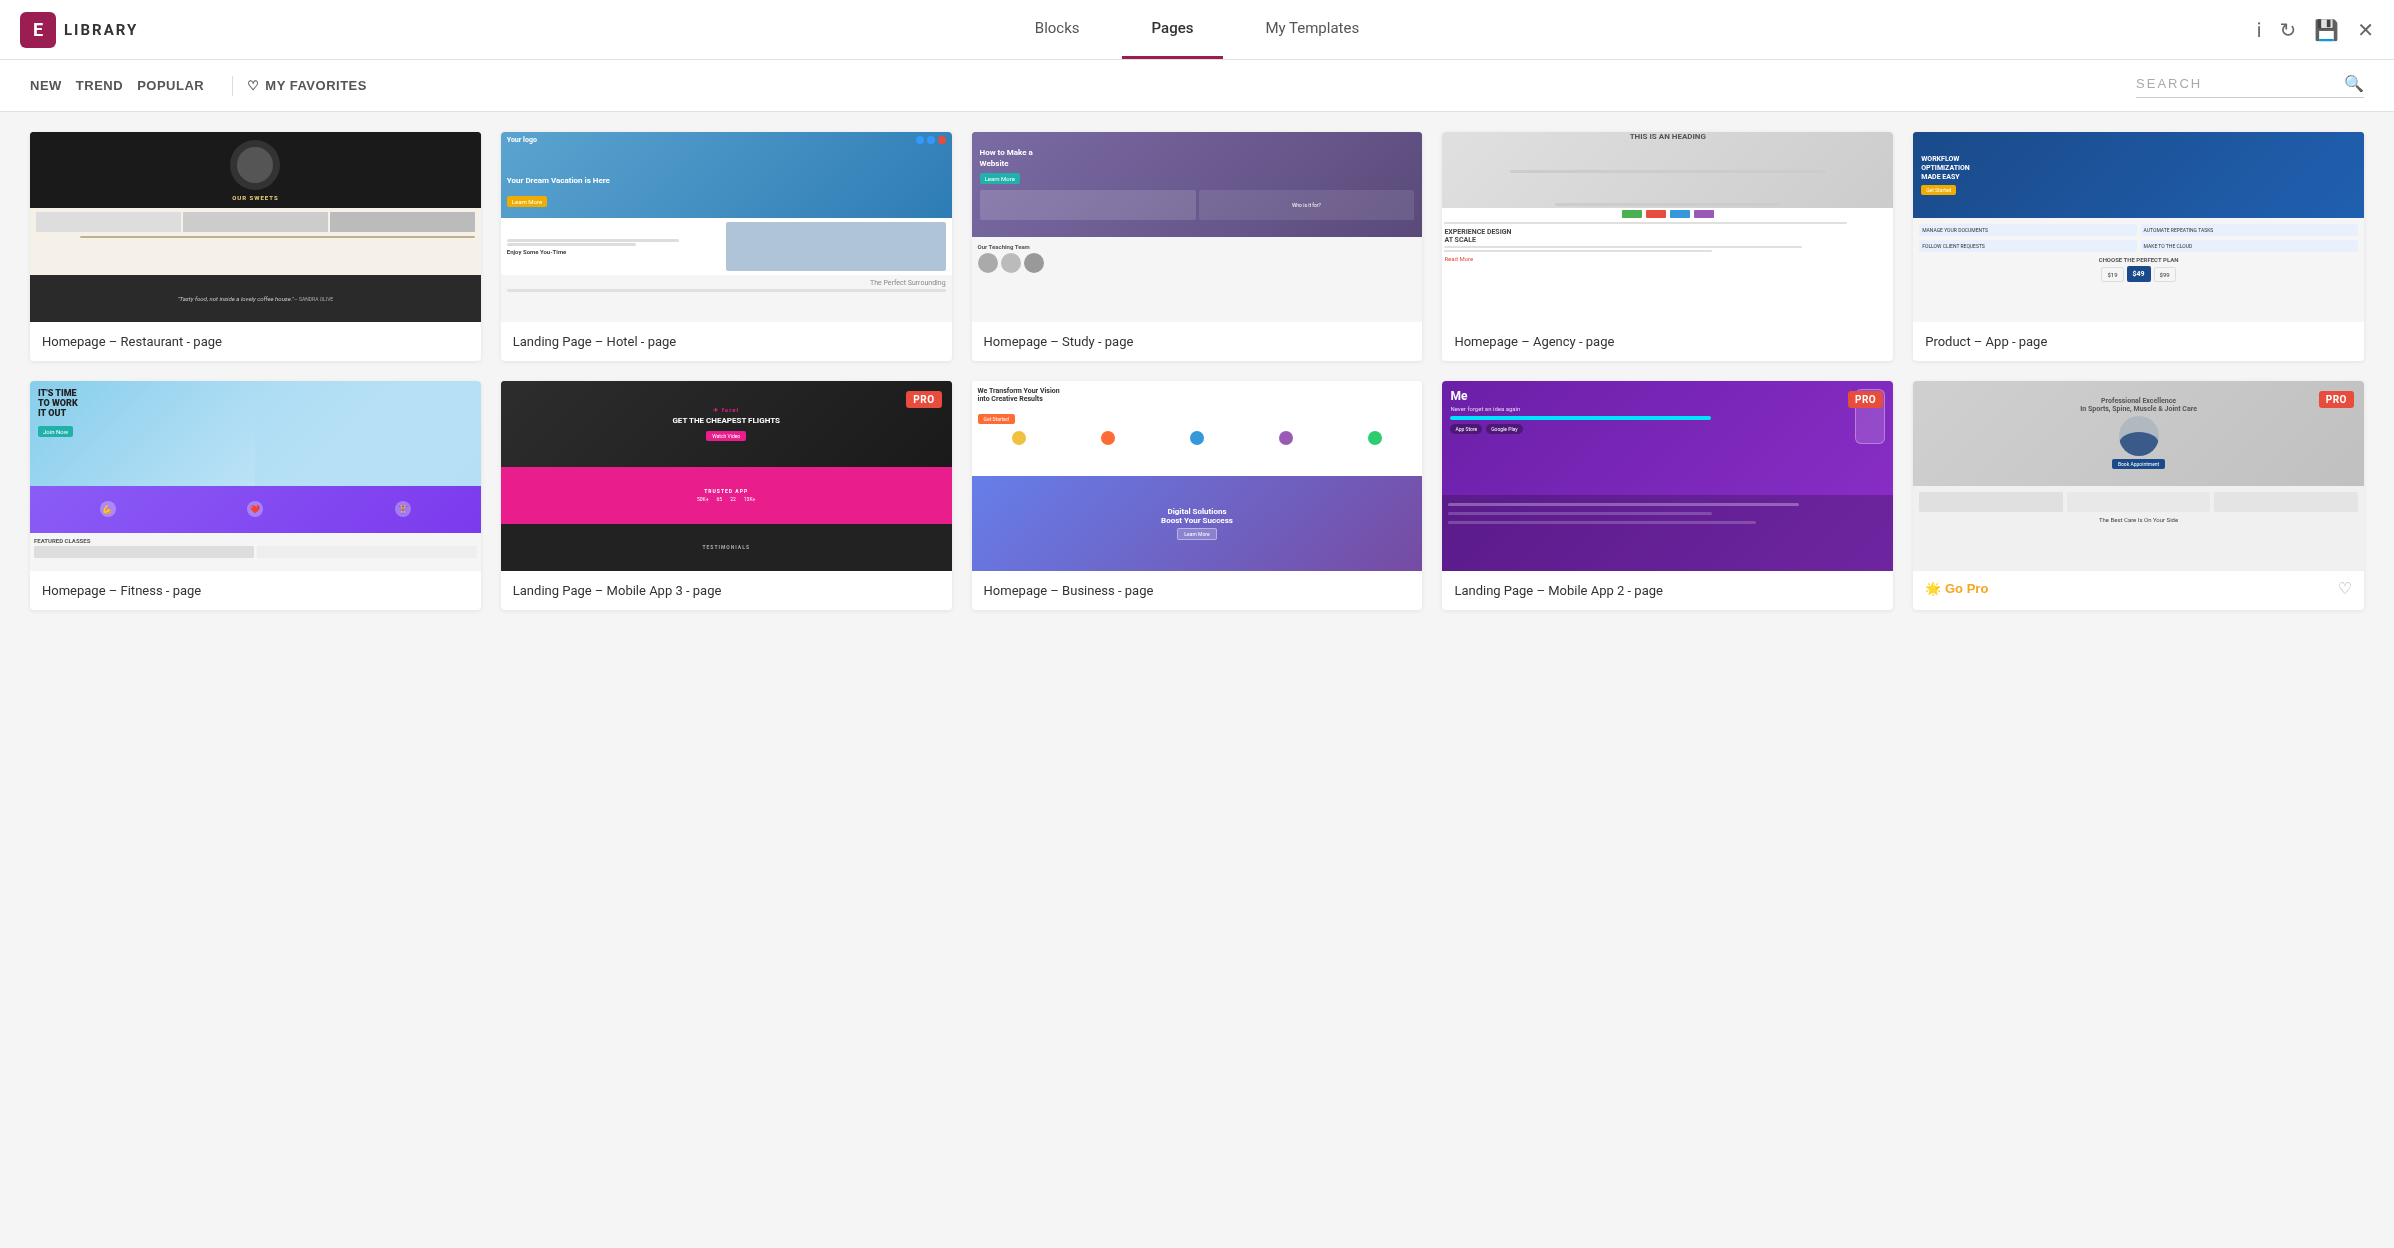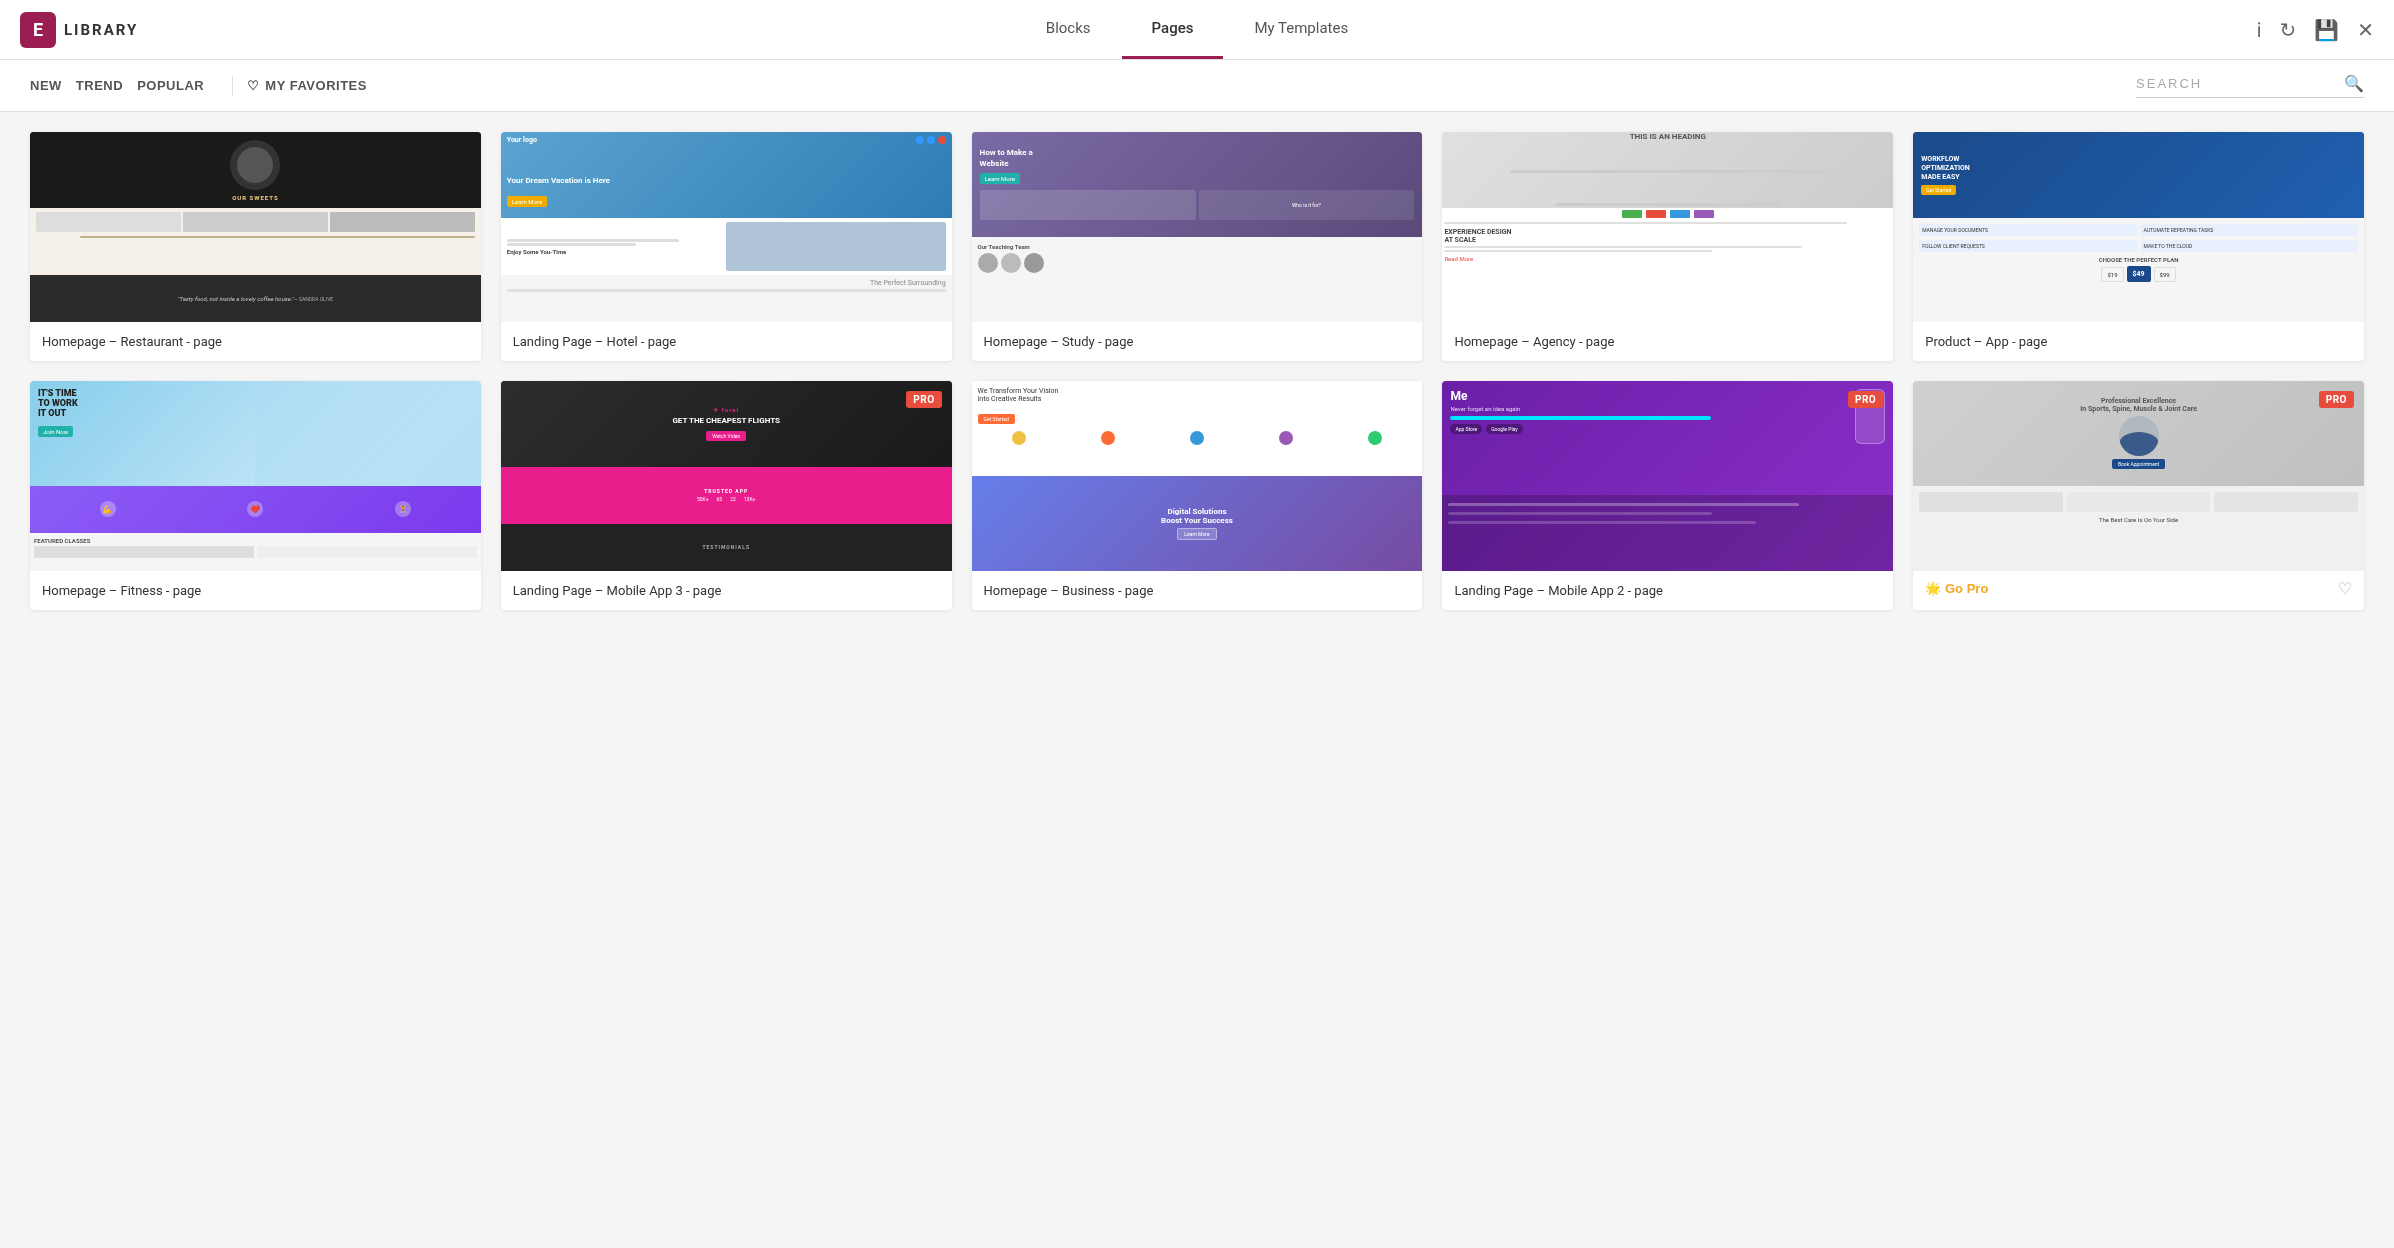--- a/index.html
+++ b/index.html
@@ -36,21 +36,21 @@
     .logo-text {
       font-size: 15px;
       font-weight: 700;
       letter-spacing: 2px;
       color: #333;
       text-transform: uppercase;
     }
     .nav-tabs {
       display: flex;
       align-items: center;
-      gap: 1px;
+      gap: 12px;
       flex: 1;
       justify-content: center;
       height: 100%;
     }
     .nav-tab {
       padding: 0 30px;
       height: 100%;
       display: flex;
       align-items: center;
       font-size: 15px;
@@ -517,21 +517,21 @@
       </div>
       <div class="pro-badge">PRO</div>
     </div>
     <div class="card-label">Landing Page – Mobile App 3 - page</div>
   </div>
 
   <div class="card">
     <div class="card-thumbnail">
       <div class="thumb thumb-business">
         <div class="thumb-business-top">
-          <div style="font-size:7px;color:#333;font-weight:400;margin-bottom:3px;">We Transform Your Vision<br>into Creative Results</div>
+          <div style="font-size:7px;color:#333;font-weight:700;margin-bottom:3px;">We Transform Your Vision<br>into Creative Results</div>
           <span style="background:#ff6b35;color:#fff;font-size:5px;padding:2px 6px;border-radius:2px;display:inline-block;">Get Started</span>
           <div style="display:flex;gap:6px;margin-top:6px;justify-content:space-around;">
             <div style="width:14px;height:14px;border-radius:50%;background:#f0c040;"></div>
             <div style="width:14px;height:14px;border-radius:50%;background:#ff6b35;"></div>
             <div style="width:14px;height:14px;border-radius:50%;background:#3498db;"></div>
             <div style="width:14px;height:14px;border-radius:50%;background:#9b59b6;"></div>
             <div style="width:14px;height:14px;border-radius:50%;background:#2ecc71;"></div>
           </div>
         </div>
         <div class="thumb-business-bottom" style="display:flex;align-items:center;justify-content:center;flex-direction:column;gap:3px;">

